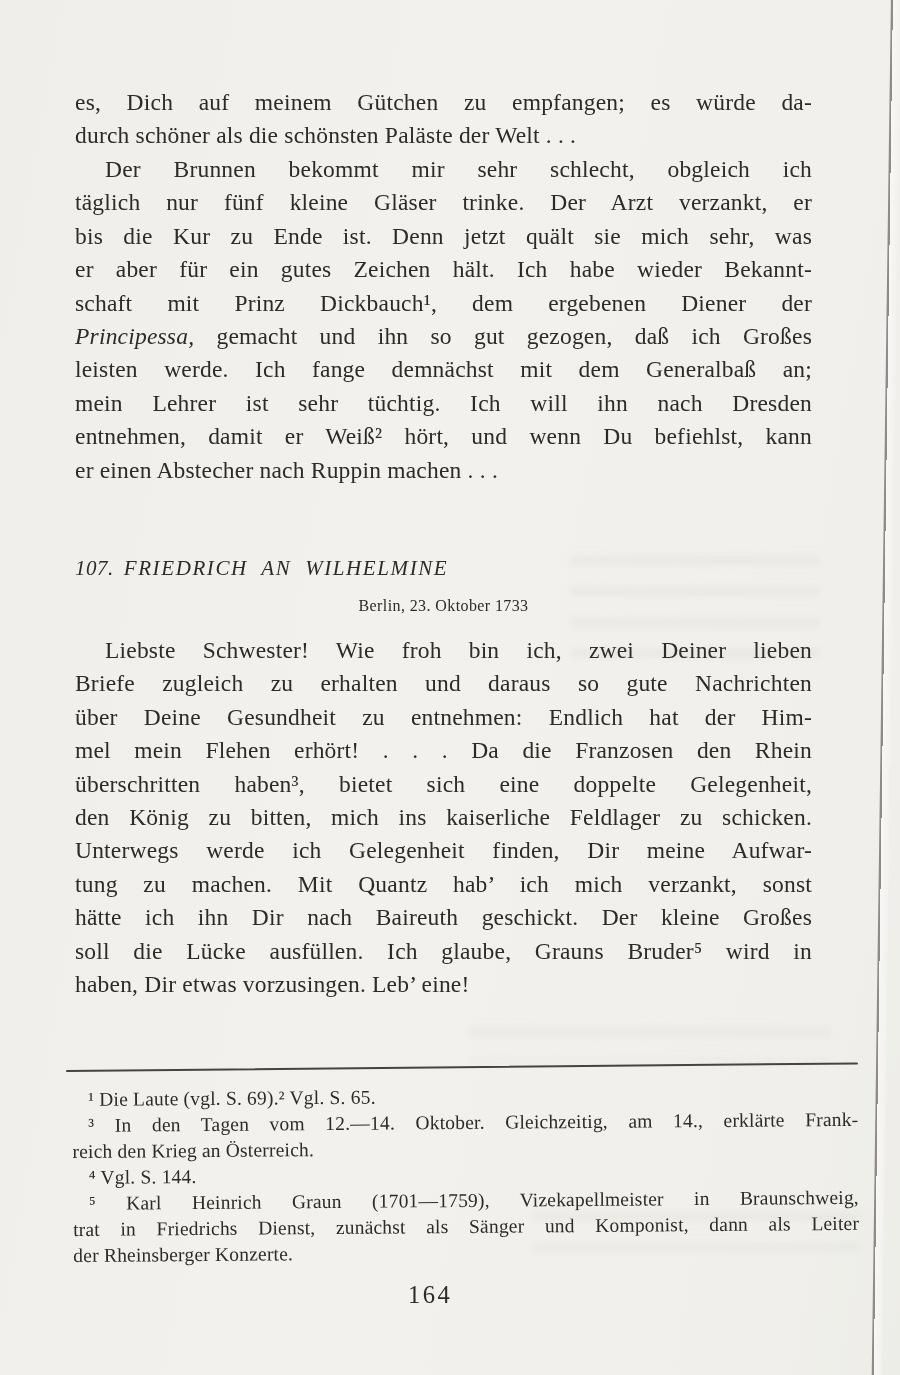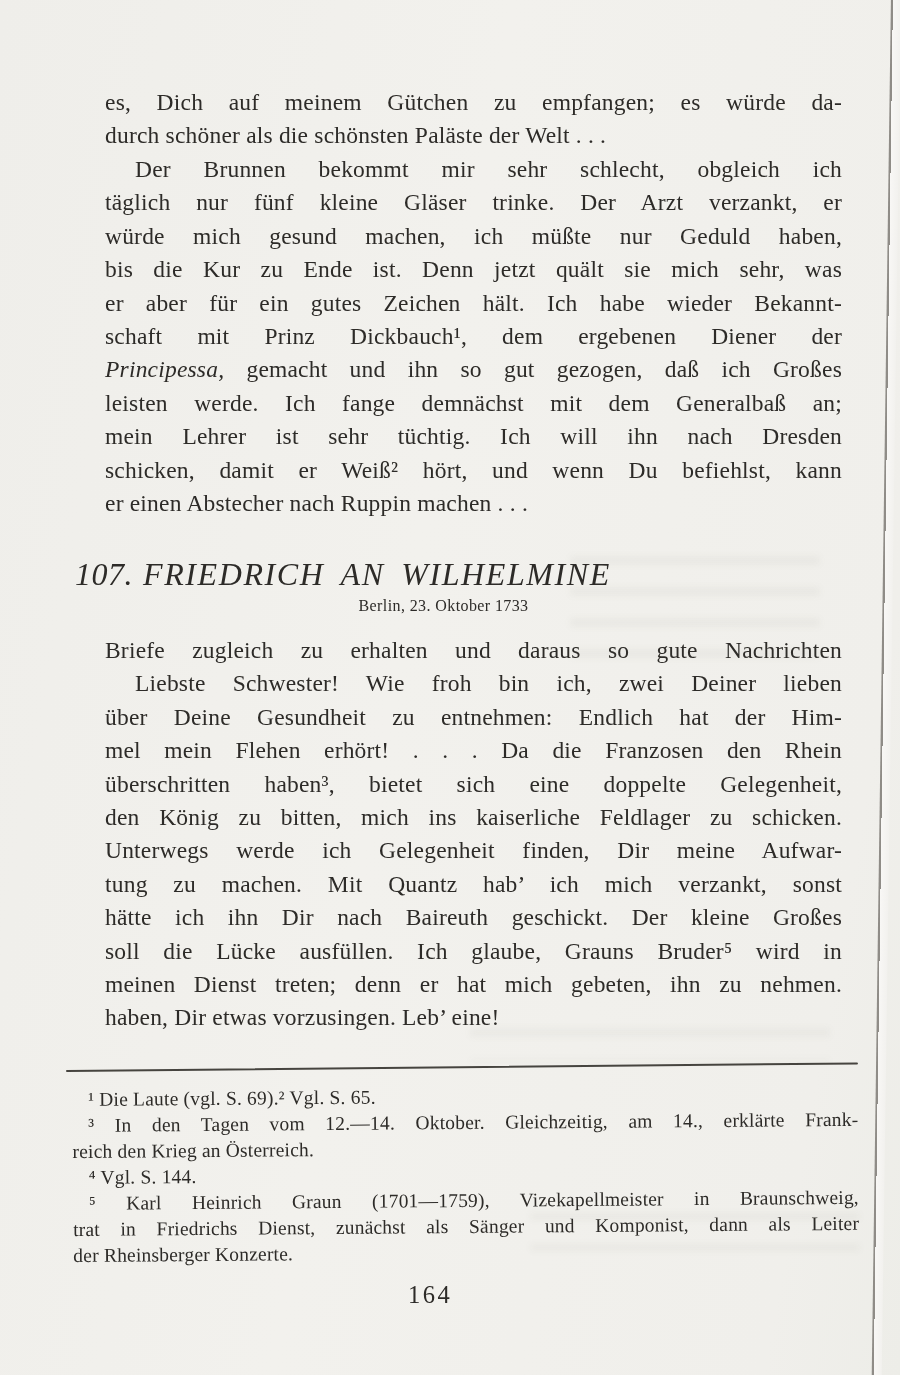--- a/index.html
+++ b/index.html
@@ -3,29 +3,29 @@
 <meta charset="utf-8">
 <style>
   html,body{margin:0;padding:0;background:#e8e7e3;}
   #sheet{
     position:relative;width:900px;height:1375px;overflow:hidden;
     background:linear-gradient(100deg,#efeeea 0%,#f2f1ed 45%,#f0efeb 88%,#ededE8 100%);
     font-family:"Liberation Serif","DejaVu Serif",serif;
     color:#2d2b28;
   }
   .col{position:absolute;left:75px;width:737px;}
-  .body-text{font-size:23.5px;line-height:33.4px;letter-spacing:.2px;margin-left:30px;}
+  .body-text{font-size:23.5px;line-height:33.4px;letter-spacing:.2px;}
   .line{text-align:justify;text-align-last:justify;}
   .line.last{text-align-last:left;}
   .line.indent{text-indent:30px;}
   .it{font-style:italic;}
   .gap{}
   #para1{top:86px;}
   #para2{top:153px;}
-  #heading{top:556px;font-size:32px;font-style:italic;letter-spacing:1.6px;word-spacing:7px;}
+  #heading{top:556px;font-size:21px;font-style:italic;letter-spacing:1.6px;word-spacing:7px;}
   #heading .hnum{margin-right:10px;letter-spacing:.5px;}
   #dateline{top:597px;text-align:center;font-size:16px;letter-spacing:.4px;}
   #para3{top:634px;}
   #fnrule{position:absolute;top:1070px;left:66px;width:792px;height:2px;background:#46443f;
     transform:rotate(-0.55deg);transform-origin:left center;border-radius:1px;}
   #footnotes{top:1087px;left:72px;width:786px;font-size:19.5px;line-height:26px;
     letter-spacing:.2px;transform:rotate(-0.45deg);transform-origin:left top;}
   #footnotes .fn-first{text-indent:16px;}
   #pagenum{position:absolute;top:1281px;left:-20px;width:900px;text-align:center;
     font-size:24.5px;letter-spacing:2.5px;}
@@ -44,49 +44,47 @@
 <div id="sheet">
 
   <div id="para1" class="col body-text">
       <div class="line">es, Dich auf meinem Gütchen zu empfangen; es würde da-</div>
       <div class="line last">durch schöner als die schönsten Paläste der Welt . . .</div>
     </div>
 
   <div id="para2" class="col body-text">
       <div class="line indent">Der Brunnen bekommt mir sehr schlecht, obgleich ich</div>
       <div class="line">täglich nur fünf kleine Gläser trinke. Der Arzt verzankt, er</div>
-      <div class="line">würde mich gesund machen, ich müßte nur Geduld haben,</div>
       <div class="line">bis die Kur zu Ende ist. Denn jetzt quält sie mich sehr, was</div>
       <div class="line">er aber für ein gutes Zeichen hält. Ich habe wieder Bekannt-</div>
       <div class="line">schaft mit Prinz Dickbauch¹, dem ergebenen Diener der</div>
       <div class="line"><span class="it">Principessa,</span><span> gemacht und ihn so gut gezogen, daß ich Großes</span></div>
       <div class="line">leisten werde. Ich fange demnächst mit dem Generalbaß an;</div>
       <div class="line">mein Lehrer ist sehr tüchtig. Ich will ihn nach Dresden</div>
-      <div class="line">schicken, damit er Weiß² hört, und wenn Du befiehlst, kann</div>
+      <div class="line">entnehmen, damit er Weiß² hört, und wenn Du befiehlst, kann</div>
       <div class="line last">er einen Abstecher nach Ruppin machen . . .</div>
     </div>
 
   <div id="heading" class="col">
     <span class="hnum">107.</span><span>FRIEDRICH AN WILHELMINE</span>
   </div>
 
   <div id="dateline" class="col">Berlin, 23. Oktober 1733</div>
 
   <div id="para3" class="col body-text">
+      <div class="line indent">Liebste Schwester! Wie froh bin ich, zwei Deiner lieben</div>
       <div class="line">Briefe zugleich zu erhalten und daraus so gute Nachrichten</div>
-      <div class="line indent">Liebste Schwester! Wie froh bin ich, zwei Deiner lieben</div>
       <div class="line">über Deine Gesundheit zu entnehmen: Endlich hat der Him-</div>
       <div class="line">mel mein Flehen erhört! . . . Da die Franzosen den Rhein</div>
       <div class="line">überschritten haben³, bietet sich eine doppelte Gelegenheit,</div>
       <div class="line">den König zu bitten, mich ins kaiserliche Feldlager zu schicken.</div>
       <div class="line">Unterwegs werde ich Gelegenheit finden, Dir meine Aufwar-</div>
       <div class="line">tung zu machen. Mit Quantz hab’ ich mich verzankt, sonst</div>
       <div class="line">hätte ich ihn Dir nach Baireuth geschickt. Der kleine Großes</div>
       <div class="line">soll die Lücke ausfüllen. Ich glaube, Grauns Bruder⁵ wird in</div>
-      <div class="line">meinen Dienst treten; denn er hat mich gebeten, ihn zu nehmen.</div>
       <div class="line last">haben, Dir etwas vorzusingen. Leb’ eine!</div>
     </div>
 
   <div id="fnrule"></div>
 
   <div id="footnotes" class="col">
       <div class="line fn-first last"><span>¹ Die Laute (vgl. S. 69).</span><span class="gap">² Vgl. S. 65.</span></div>
       <div class="line fn-first">³ In den Tagen vom 12.—14. Oktober. Gleichzeitig, am 14., erklärte Frank-</div>
       <div class="line last">reich den Krieg an Österreich.</div>
       <div class="line fn-first last">⁴ Vgl. S. 144.</div>

